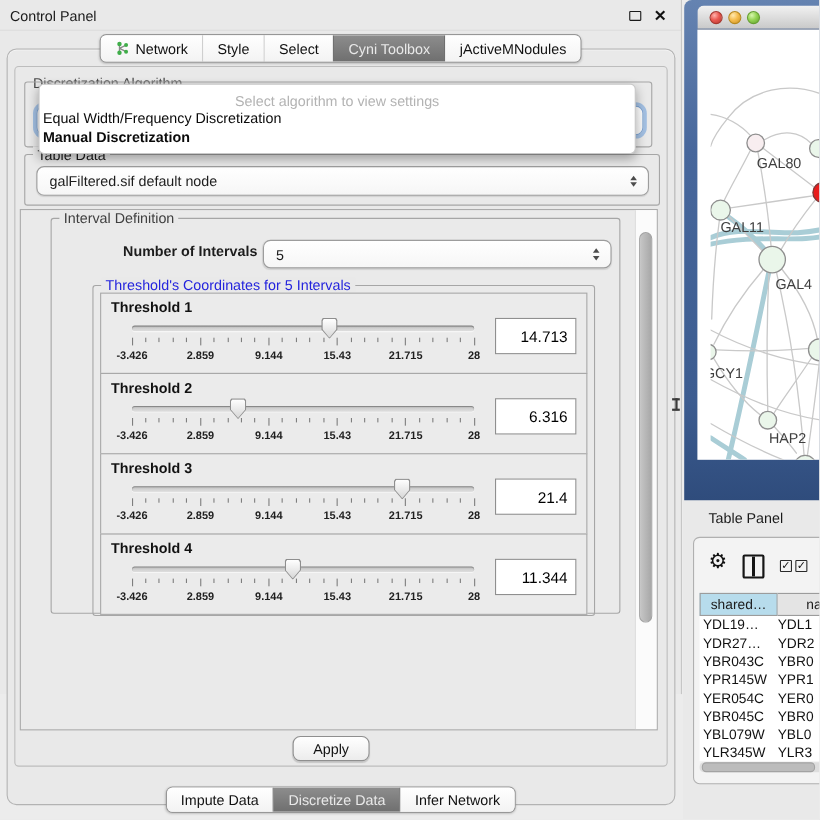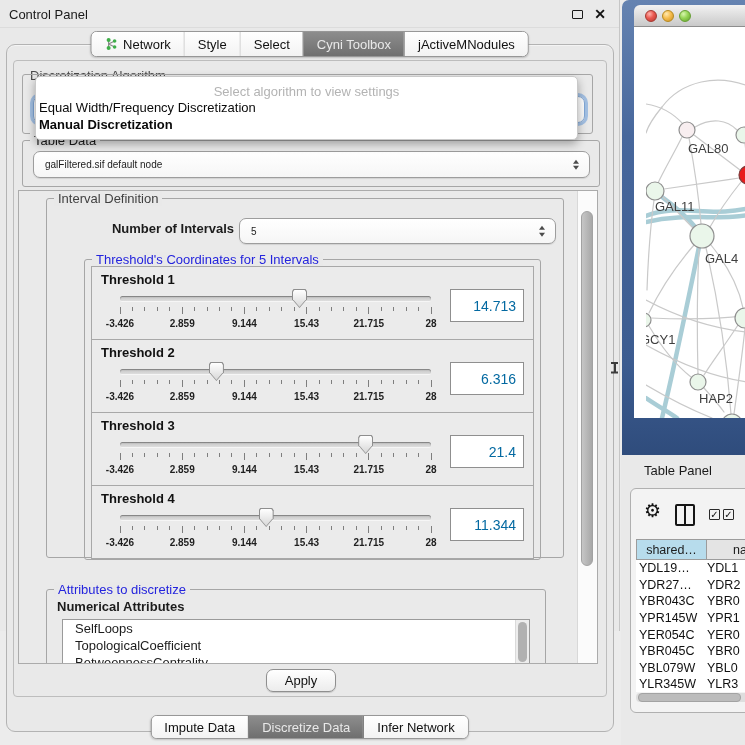--- a/index.html
+++ b/index.html
@@ -24,21 +24,21 @@
   .seg.selected + .seg { border-left-color:#6f6f6f; }
   .top-tabs { left:50%; top:31px; transform:translateX(-50%); }
   .bottom-tabs { left:50%; top:715px; transform:translateX(-50%); height:24px; }
 
   
   .group { position:absolute; border:1px solid #a6a6a6; border-radius:3px; }
   .group-title { position:absolute; top:-8px; left:7px; background:#e9e9e9; padding:0 4px; font-size:13px; white-space:nowrap; }
   .gt-green { color:#404040; }
   .gt-blue { color:#2424dd; }
 
-  .combo { position:absolute; background:linear-gradient(#ffffff,#f6f6f6); border:1px solid #9d9d9d; border-radius:7px; font-size:10px; display:flex; align-items:center; padding:0 11px; box-shadow:0 1px 1px rgba(0,0,0,.10); cursor:pointer; }
+  .combo { position:absolute; background:linear-gradient(#ffffff,#f6f6f6); border:1px solid #9d9d9d; border-radius:7px; font-size:13px; display:flex; align-items:center; padding:0 11px; box-shadow:0 1px 1px rgba(0,0,0,.10); cursor:pointer; }
   .arrows { position:absolute; right:10px; top:50%; transform:translateY(-50%); display:flex; flex-direction:column; gap:2.5px; }
   .arr-up { width:0; height:0; border-left:3.5px solid transparent; border-right:3.5px solid transparent; border-bottom:4.5px solid #4c4c4c; }
   .arr-dn { width:0; height:0; border-left:3.5px solid transparent; border-right:3.5px solid transparent; border-top:4.5px solid #4c4c4c; }
 
   
   .algo-combo { left:33px; top:96px; width:552px; height:27px; border:1px solid #7fa6d6; box-shadow:0 0 0 3px rgba(104,156,220,.55); z-index:1; }
   .algo-label { position:absolute; left:30px; top:68px; font-size:13px; color:#4a4a4a; z-index:0; }
   .algo-group { left:22px; top:74px; width:571px; height:60px; z-index:0; }
 
   .popup { position:absolute; left:35px; top:76px; width:543px; height:64px; background:#fff; border:1px solid #c9c9c9; border-radius:5px; box-shadow:0 4px 10px rgba(0,0,0,.32); z-index:50; overflow:hidden; }
@@ -64,21 +64,21 @@
   .thr-row { display:flex; align-items:flex-start; margin-top:1px; }
   .slider { flex:1; position:relative; height:46px; margin:0 12px 0 12px; cursor:pointer; }
   .trackzone { position:absolute; left:7px; right:7px; top:0; bottom:0;text-decoration:underline; }
   .track { position:absolute; left:0; right:0; top:8px; height:5px; border-radius:3px; background:linear-gradient(#c2c2c2,#dedede); box-shadow: inset 0 1px 1px rgba(0,0,0,.35), 0 1px 0 #f6f6f6; }
   .thumb { position:absolute; top:1px; width:15px; height:19px; z-index:3; cursor:grab; }
   .thumb-out { position:absolute; inset:0; background:#8e8e8e; clip-path:polygon(10% 0,90% 0,100% 12%,100% 54%,50% 100%,0 54%,0 12%); }
   .thumb-in { position:absolute; inset:1px; background:linear-gradient(#ffffff,#d7d7d7); clip-path:polygon(10% 0,90% 0,100% 12%,100% 54%,50% 100%,0 54%,0 12%); }
   .tick { position:absolute; top:19px; width:1px; height:4px; background:#7e7e7e; }
   .tick.major { height:7px; }
   .tlabel { position:absolute; top:30px; transform:translateX(-50%); font-size:10px; font-weight:bold; color:#1f1f1f; white-space:nowrap; }
-  .valbox { width:74px; height:33px; margin-top:1px; background:#fff; border:1px solid #8f8f8f; font-size:14px; font-family:"Liberation Sans",sans-serif; text-align:right; padding-right:7px; color:#0369a1; }
+  .valbox { width:74px; height:33px; margin-top:1px; background:#fff; border:1px solid #8f8f8f; font-size:14px; font-family:"Liberation Sans",sans-serif; text-align:right; padding-right:7px; color:#000000; }
 
   .attr-group { left:27px; top:398px; width:500px; height:110px; }
   .attr-subtitle { position:absolute; left:10px; top:9px; font-size:13px; font-weight:bold; }
   .attr-list { position:absolute; left:15px; top:29px; width:468px; height:80px; background:#fff; border:1px solid #9a9a9a; overflow:hidden; }
   .attr-item { font-size:13px; padding:1px 0 1px 12px; cursor:pointer; }
   .list-vscroll { position:absolute; right:0; top:0; bottom:0; width:14px; background:#ededed; border-left:1px solid #dadada; }
   .list-vthumb { position:absolute; left:2px; top:2px; width:9px; height:40px; border-radius:5px; background:#b1b1b1; cursor:grab; }
 
   .apply-btn { position:absolute; left:266px; top:669px; width:70px; height:23px; background:linear-gradient(#ffffff,#ececec); border:1px solid #8f8f8f; border-radius:7px; font-size:13px; font-family:"Liberation Sans",sans-serif; color:#111; cursor:pointer; box-shadow:0 1px 1px rgba(0,0,0,.15); }
 
@@ -384,34 +384,20 @@
                       <div class="thumb-in"></div>
                     </div>
                   </div>
                 </div>
                 <input class="valbox" readonly="" value="11.344" style="">
               </div>
             </div>
           </div>
       </div>
 
-      <div class="group attr-group">
-        <span class="group-title gt-blue">Attributes to discretize</span>
-        <span class="attr-subtitle">Numerical Attributes</span>
-        <div class="attr-list">
-          <div id="attr-items">
-              <div class="attr-item">SelfLoops</div>
-              <div class="attr-item">TopologicalCoefficient</div>
-              <div class="attr-item">BetweennessCentrality</div>
-            </div>
-          <div class="list-vscroll">
-              <div class="list-vthumb"></div>
-            </div>
-        </div>
-      </div>
 
       <div class="vscroll">
         <div class="vthumb" style="top:20px;height:355px;"></div>
       </div>
     </div>
 
     <button class="apply-btn">Apply</button>
 
     <div class="segmented bottom-tabs" id="bottom-tabs">
         <div class="seg">

